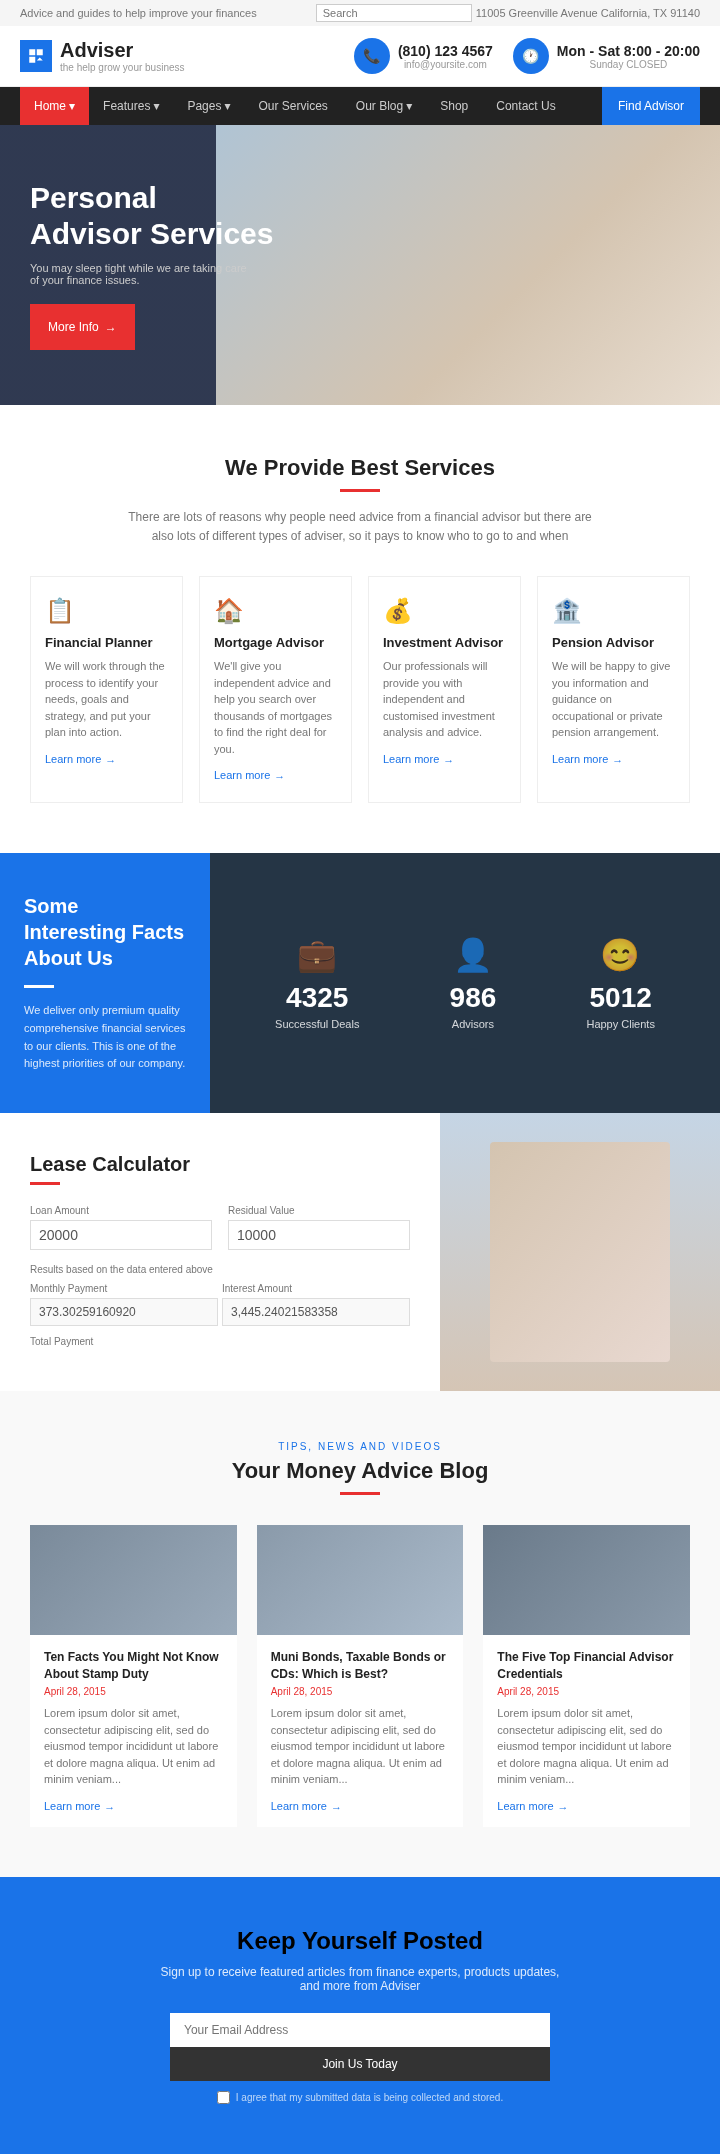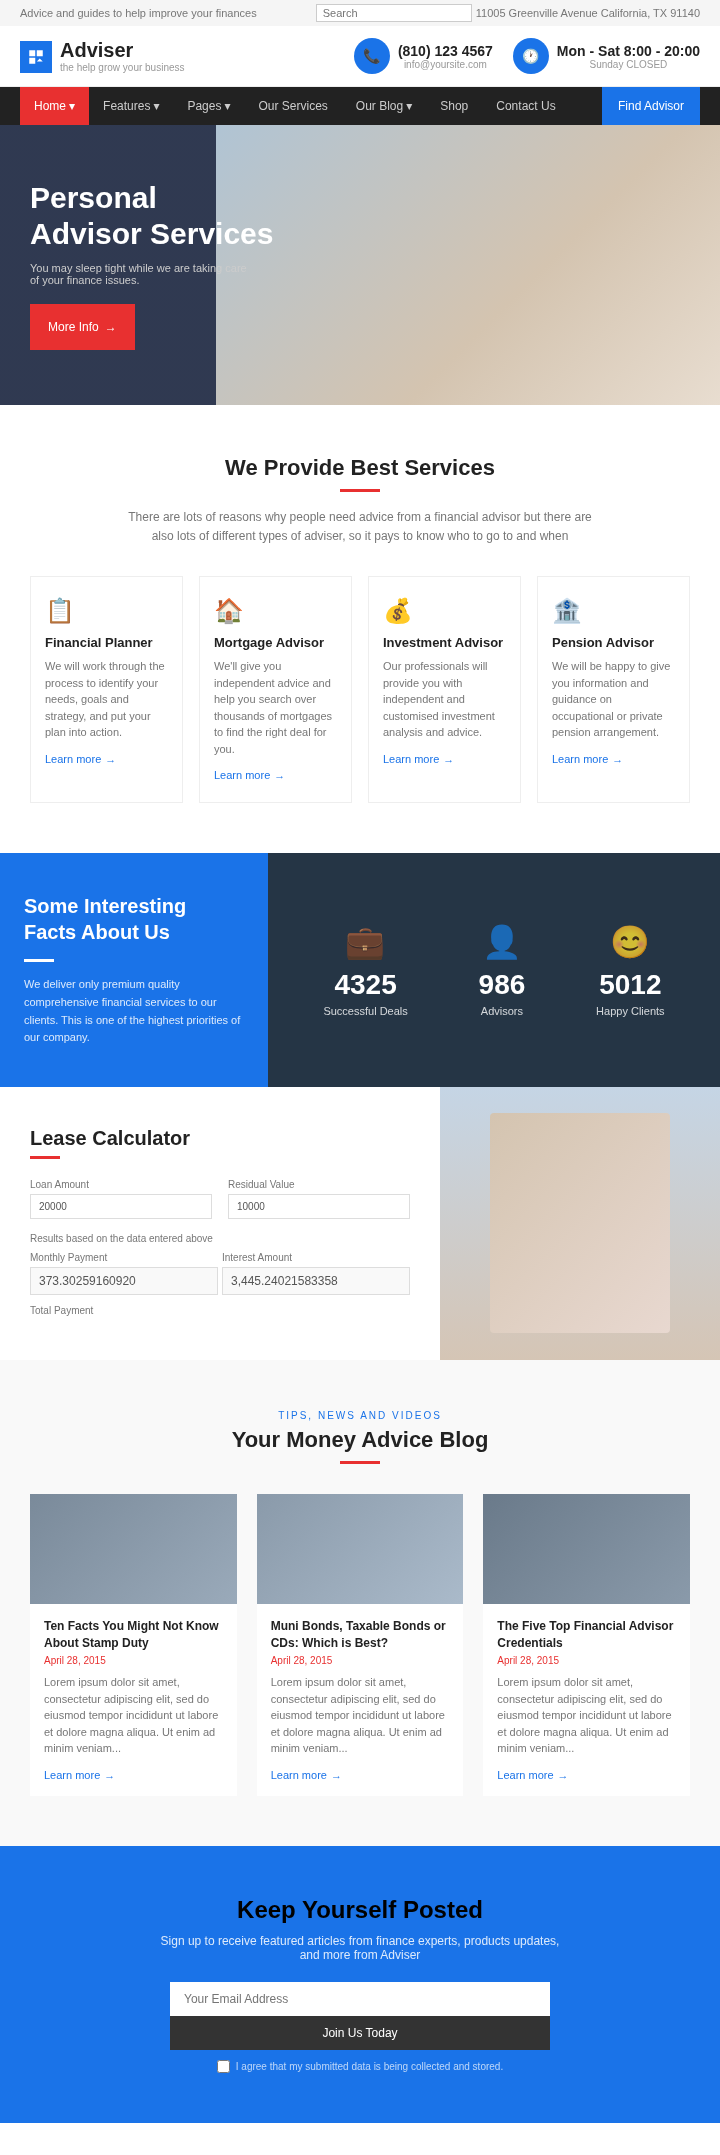--- a/index.html
+++ b/index.html
@@ -5,21 +5,21 @@
     * { margin: 0; padding: 0; box-sizing: border-box; }
     body { font-family: Arial, sans-serif; font-size: 13px; color: #333; background: #fff; width: 720px; }
 
     
     .top-bar { background: #f5f5f5; padding: 4px 20px; display: flex; justify-content: space-between; align-items: center; font-size: 11px; color: #777; }
     .top-bar-search { display: flex; align-items: center; gap: 4px; }
     .top-bar-search input { border: 1px solid #ddd; padding: 2px 6px; font-size: 11px; }
 
     
     .header { display: flex; align-items: center; justify-content: space-between; padding: 12px 20px; background: #fff; border-bottom: 1px solid #eee; }
-    .logo { display: flex; align-items: flex-end; gap: 8px; }
+    .logo { display: flex; align-items: center; gap: 8px; }
     .logo-icon { width: 32px; height: 32px; background: #1a73e8; display: flex; align-items: center; justify-content: center; }
     .logo-icon svg { fill: white; }
     .logo-text { font-size: 20px; font-weight: bold; color: #222; }
     .logo-sub { font-size: 10px; color: #999; display: block; }
     .header-contacts { display: flex; gap: 20px; }
     .contact-item { display: flex; align-items: center; gap: 8px; }
     .contact-icon { width: 36px; height: 36px; background: #1a73e8; border-radius: 50%; display: flex; align-items: center; justify-content: center; color: white; font-size: 14px; }
     .contact-main { font-size: 14px; font-weight: bold; color: #222; }
     .contact-sub { font-size: 10px; color: #999; text-align: center; }
 
@@ -44,38 +44,38 @@
     .section-desc { text-align: center; font-size: 12px; color: #777; max-width: 480px; margin: 0 auto 30px; line-height: 1.6; }
     .services-grid { display: grid; grid-template-columns: repeat(4, 1fr); gap: 16px; }
     .service-card { border: 1px solid #eee; padding: 20px 14px; }
     .service-icon { font-size: 24px; color: #1a73e8; margin-bottom: 10px; }
     .service-title { font-size: 13px; font-weight: bold; color: #222; margin-bottom: 8px; }
     .service-desc { font-size: 11px; color: #777; line-height: 1.5; margin-bottom: 10px; }
     .learn-more { font-size: 11px; color: #1a73e8; cursor: pointer; display: inline-flex; align-items: center; gap: 4px; }
 
     
     .facts-section { display: flex; }
-    .facts-left { background: #1a73e8; color: #fff; padding: 40px 24px; width: 268px; flex-shrink: 0; }
+    .facts-left { background: #1a73e8; color: #fff; padding: 40px 24px; width: 210px; flex-shrink: 0; }
     .facts-title { font-size: 20px; font-weight: bold; margin-bottom: 14px; line-height: 1.3; }
     .facts-divider { width: 30px; height: 3px; background: #fff; margin-bottom: 14px; }
     .facts-desc { font-size: 11px; color: rgba(255,255,255,0.85); line-height: 1.6; }
     .facts-right { flex: 1; background: linear-gradient(rgba(0,0,0,0.5), rgba(0,0,0,0.5)), #4a6a8a; display: flex; align-items: center; justify-content: space-around; padding: 40px 20px; }
     .fact-item { text-align: center; color: #fff; }
     .fact-icon { font-size: 32px; margin-bottom: 8px; opacity: 0.8; }
     .fact-number { font-size: 28px; font-weight: bold; }
     .fact-label { font-size: 11px; color: rgba(255,255,255,0.8); margin-top: 4px; }
 
     
     .calc-section { display: flex; padding: 0; }
     .calc-left { padding: 40px 30px; flex: 1; }
     .calc-title { font-size: 20px; font-weight: bold; color: #222; margin-bottom: 6px; }
     .calc-divider { width: 30px; height: 3px; background: #e83030; margin-bottom: 20px; }
     .calc-row { display: grid; grid-template-columns: 1fr 1fr; gap: 16px; margin-bottom: 14px; }
     .calc-field label { font-size: 10px; color: #777; display: block; margin-bottom: 4px; }
-    .calc-field input { width: 100%; border: 1px solid #ddd; padding: 6px 8px; font-size: 10px; color: #555; }
+    .calc-field input { width: 100%; border: 1px solid #ddd; padding: 6px 8px; font-size: 14px; color: #555; }
     .calc-result-label { font-size: 10px; color: #777; margin-bottom: 8px; }
     .result-row { display: grid; grid-template-columns: 1fr 1fr; gap: 4px; margin-bottom: 10px; }
     .total-row { }
     .calc-right { width: 280px; background: linear-gradient(rgba(0,0,0,0.1), rgba(0,0,0,0.1)), #c8d8e8; }
 
     
     .blog-section { padding: 50px 30px; background: #f9f9f9; }
     .blog-label { text-align: center; font-size: 10px; color: #1a73e8; text-transform: uppercase; letter-spacing: 2px; margin-bottom: 6px; }
     .blog-grid { display: grid; grid-template-columns: repeat(3, 1fr); gap: 20px; margin-top: 30px; }
     .blog-card { background: #fff; }

